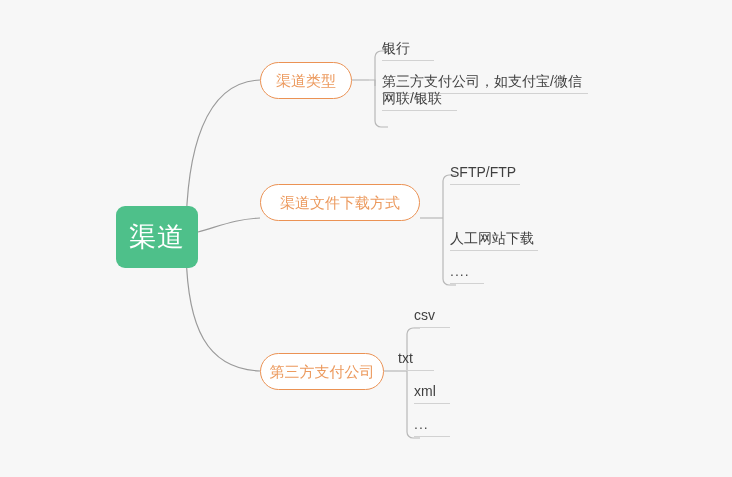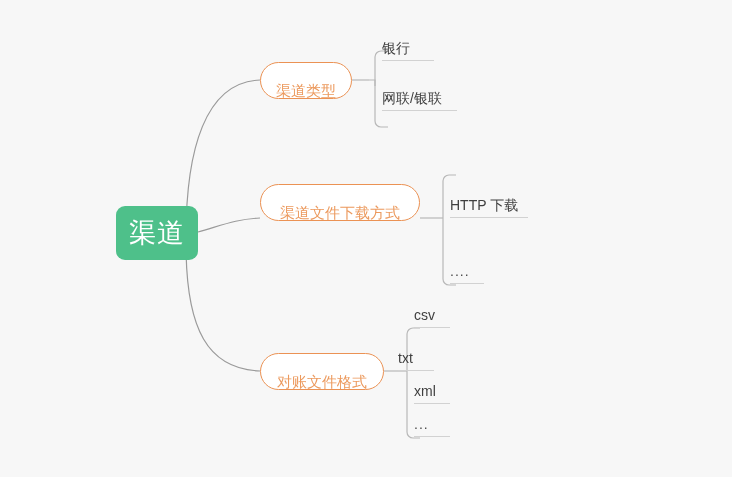--- a/index.html
+++ b/index.html
@@ -26,21 +26,21 @@
     height: 477px;
     pointer-events: none;
   }
 
   
   .root-node {
     position: absolute;
     left: 116px;
     top: 206px;
     width: 82px;
-    height: 54px;
+    height: 62px;
     background: #4ec08a;
     border-radius: 9px;
     display: flex;
     align-items: center;
     justify-content: center;
   }
   .root-label {
     color: #ffffff;
     font-size: 27px;
     line-height: 1;
@@ -48,21 +48,21 @@
     white-space: nowrap;
   }
 
   
   .branch-node {
     position: absolute;
     background: #ffffff;
     border: 1.6px solid #eb9254;
     border-radius: 19px;
     display: flex;
-    align-items: flex-end;
+    align-items: center;
     justify-content: center;
     box-sizing: border-box;
     height: 37px;
   }
   .branch-label {
     color: #ec9a5e;
     font-size: 15px;
     line-height: 1;
     white-space: nowrap;
   }
@@ -131,36 +131,42 @@
   <div class="root-node">
     <span class="root-label">渠道</span>
   </div>
 
   <div class="branch-node" id="branch-0">
     <span class="branch-label">渠道类型</span>
   </div>
   <div class="leaf-node" style="left:382px; top:38px; width:52px;">
     <span class="leaf-label">银行</span>
   </div>
+  <div class="leaf-node" style="left:382px; top:71px; width:206px;">
+    <span class="leaf-label">第三方支付公司，如支付宝/微信</span>
+  </div>
   <div class="leaf-node" style="left:382px; top:88px; width:75px;">
     <span class="leaf-label">网联/银联</span>
   </div>
 
   <div class="branch-node" id="branch-1">
     <span class="branch-label">渠道文件下载方式</span>
   </div>
-  <div class="leaf-node" style="left:450px; top:195px; width:78px;">
-    <span class="leaf-label">HTTP 下载</span>
+  <div class="leaf-node" style="left:450px; top:162px; width:70px;">
+    <span class="leaf-label">SFTP/FTP</span>
+  </div>
+  <div class="leaf-node" style="left:450px; top:228px; width:88px;">
+    <span class="leaf-label">人工网站下载</span>
   </div>
   <div class="leaf-node" style="left:450px; top:261px; width:34px;">
     <span class="leaf-label dots">....</span>
   </div>
 
   <div class="branch-node" id="branch-2">
-    <span class="branch-label">对账文件格式</span>
+    <span class="branch-label">第三方支付公司</span>
   </div>
   <div class="leaf-node" style="left:414px; top:305px; width:36px;">
     <span class="leaf-label">csv</span>
   </div>
   <div class="leaf-node" style="left:398px; top:348px; width:36px;">
     <span class="leaf-label">txt</span>
   </div>
   <div class="leaf-node" style="left:414px; top:381px; width:36px;">
     <span class="leaf-label">xml</span>
   </div>

